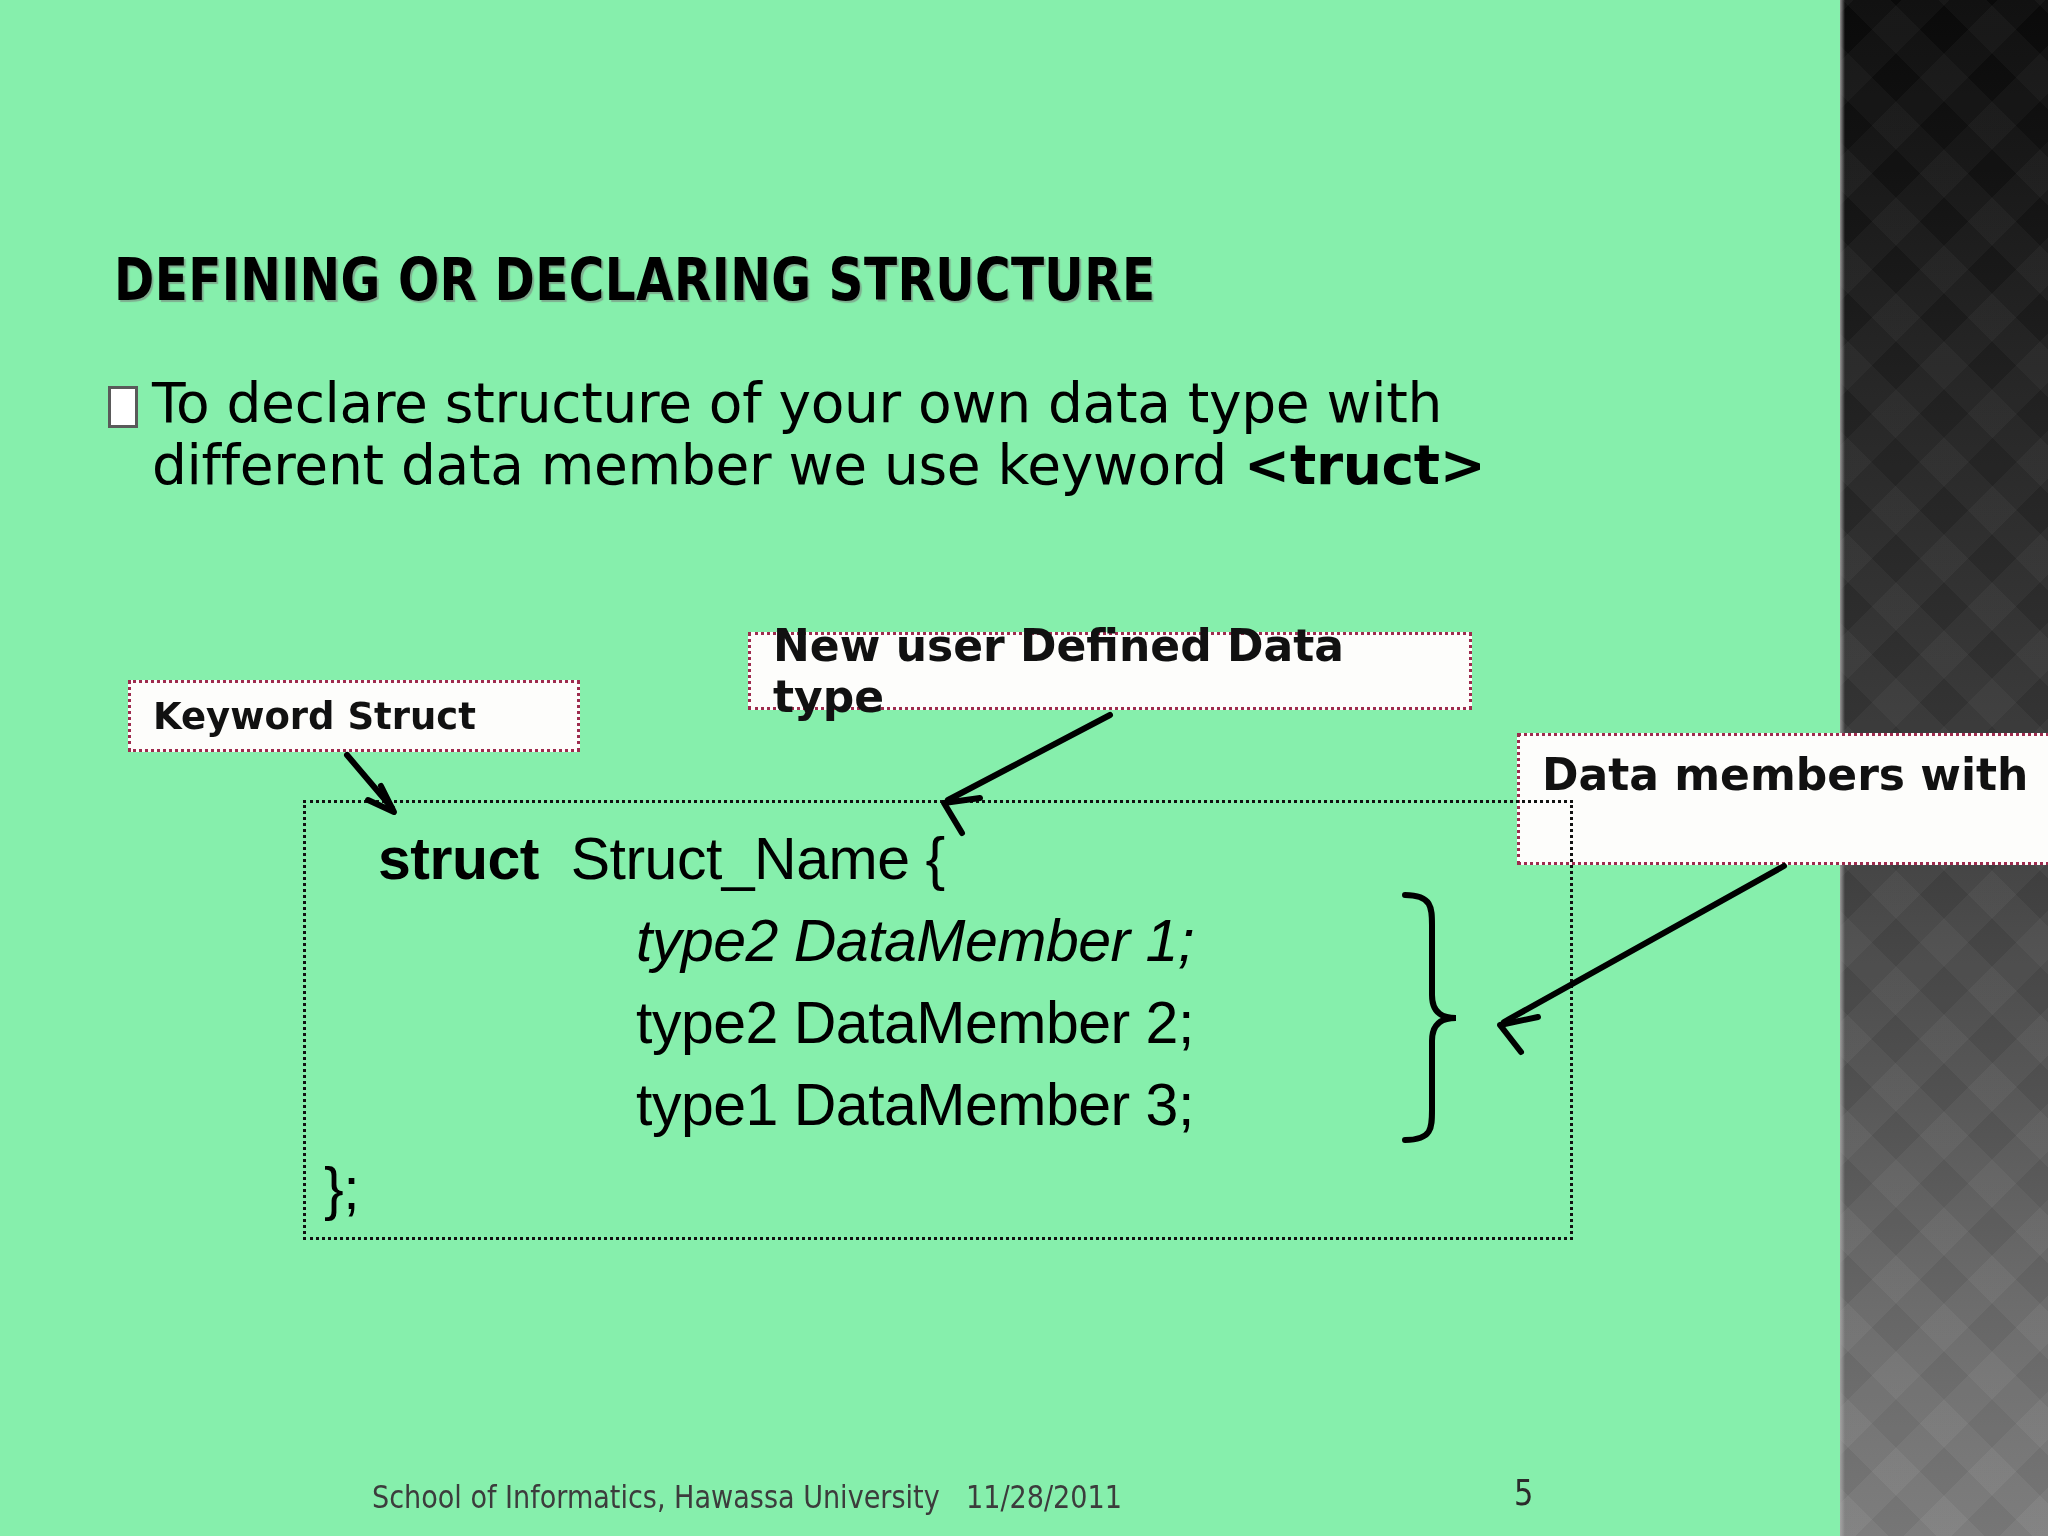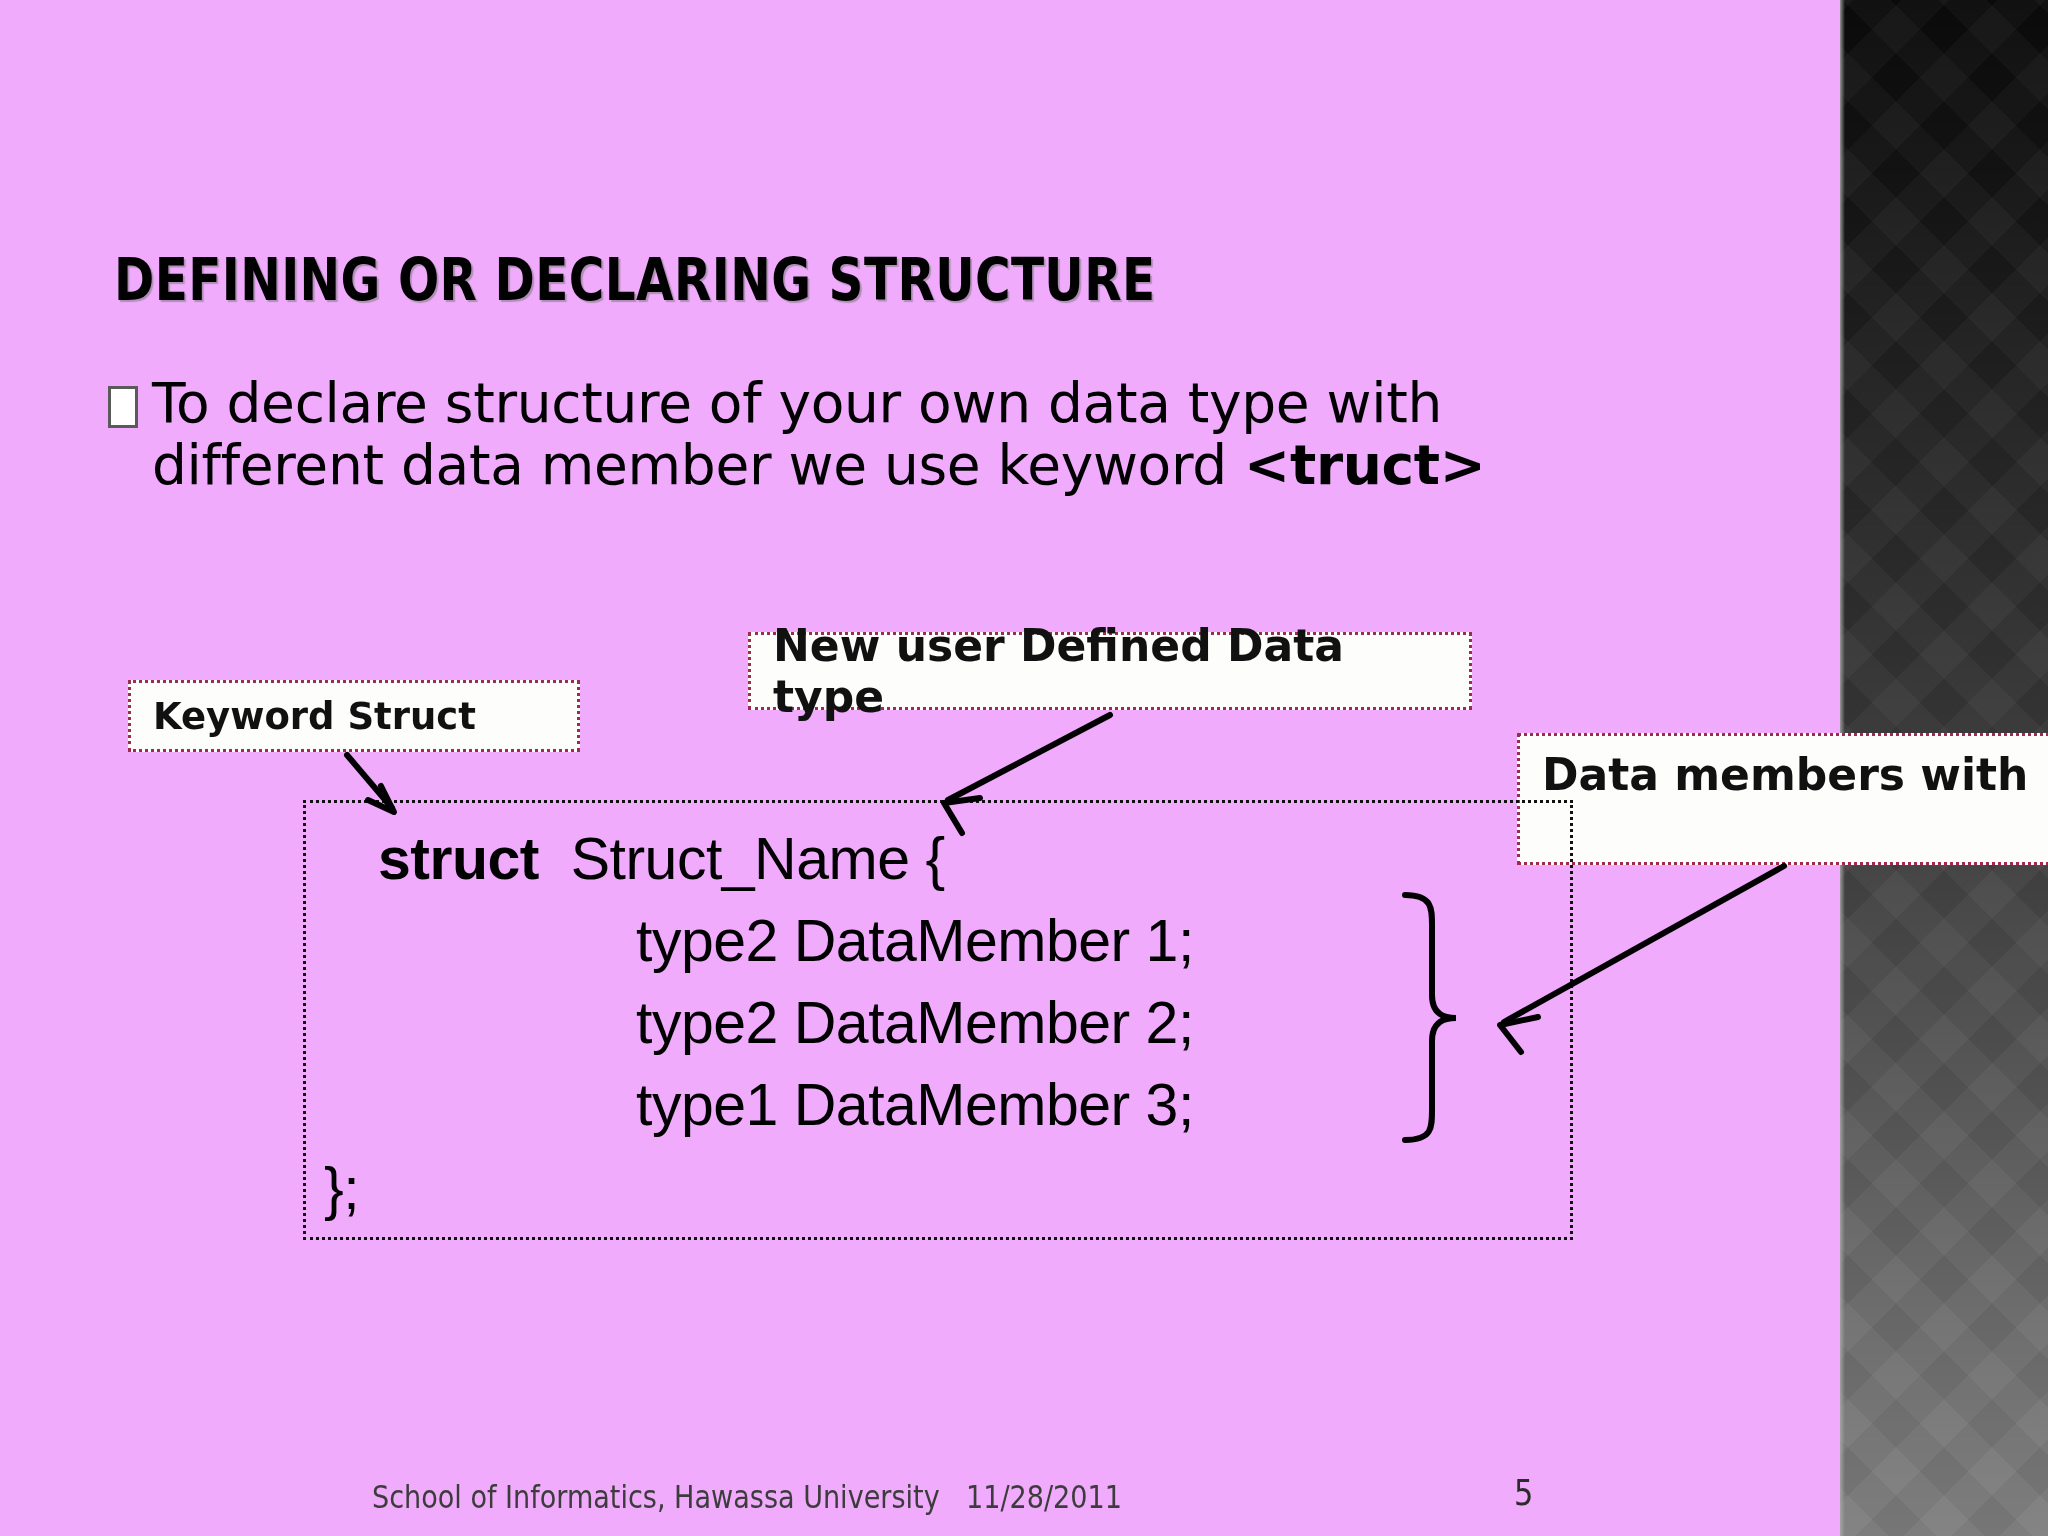--- a/index.html
+++ b/index.html
@@ -8,21 +8,21 @@
     padding: 0;
     background: #ffffff;
   }
   body {
     font-family: "Liberation Sans", sans-serif;
   }
   #slide {
     position: relative;
     width: 2048px;
     height: 1536px;
-    background: #f0abfc;
+    background: #86efac;
     overflow: hidden;
   }
 
   
   #sidebar {
     position: absolute;
     top: 0;
     right: 0;
     width: 208px;
     height: 1536px;
@@ -177,21 +177,21 @@
   .code-line {
     position: absolute;
     font-family: "Liberation Sans", sans-serif;
     font-size: 59px;
     color: #000000;
     white-space: pre;
     letter-spacing: -0.5px;
   }
   #code-l1 { left: 24px; top: 22px; margin-left: 48px; }
   #code-l1 .bold { font-weight: bold; }
-  #code-l2 { left: 330px; top: 104px; }
+  #code-l2 { left: 330px; top: 104px; font-style: italic; }
   #code-l3 { left: 330px; top: 186px; }
   #code-l4 { left: 330px; top: 268px; }
   #code-l5 { left: 18px;  top: 352px; }
 
   
   #overlay {
     position: absolute;
     left: 0;
     top: 0;
     width: 2048px;

